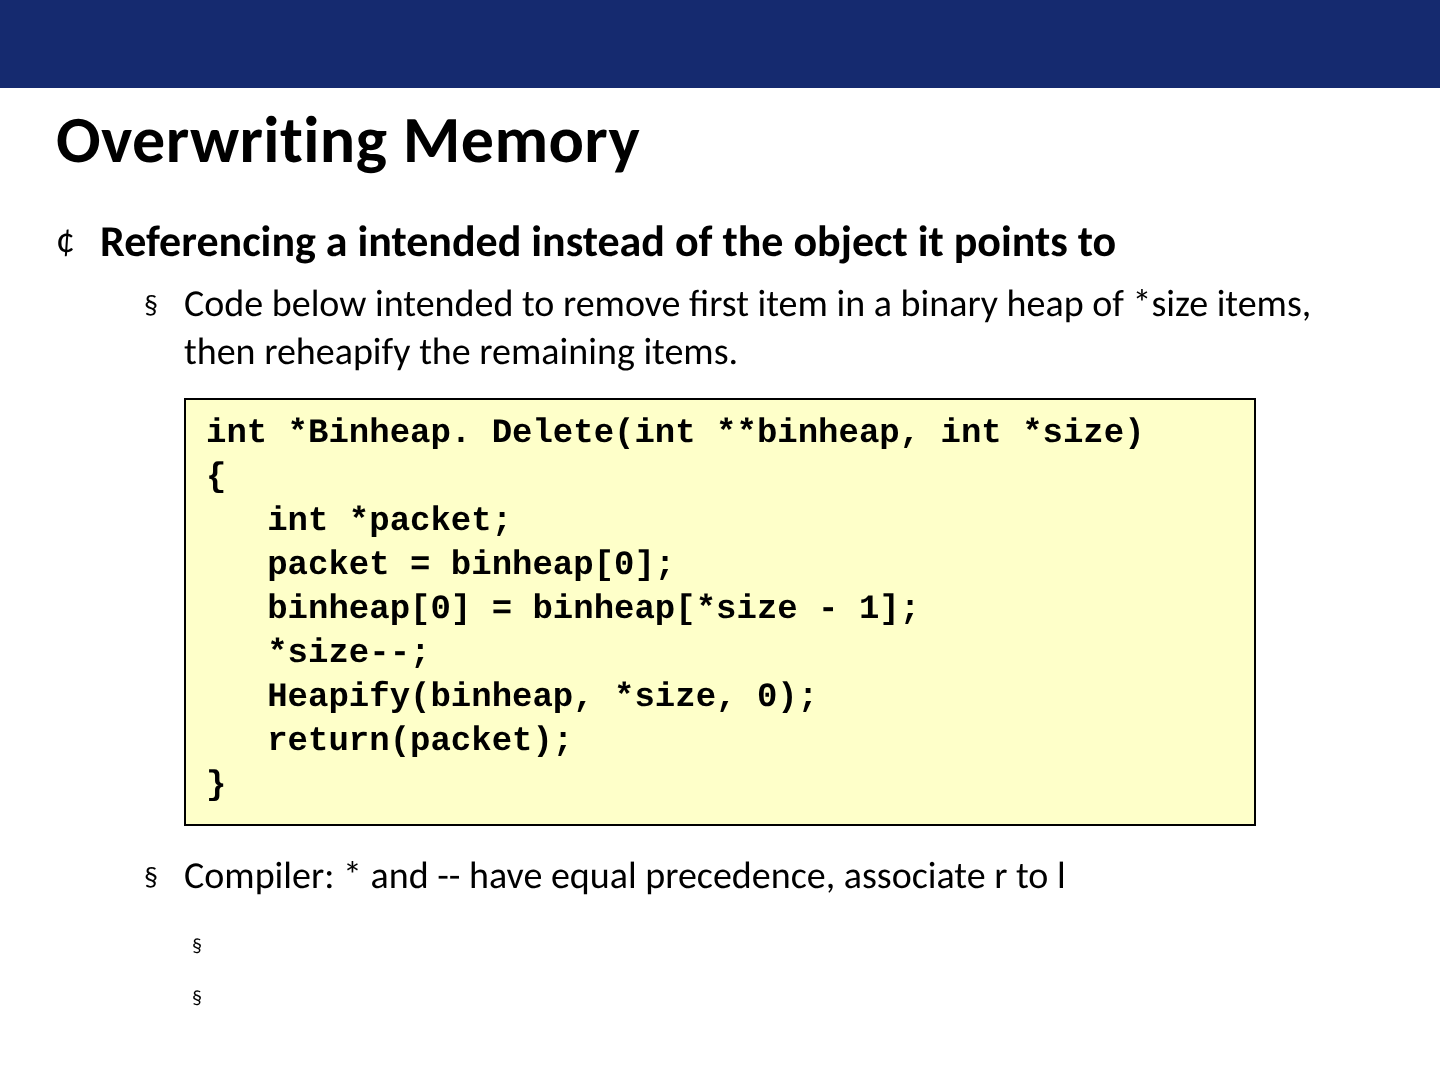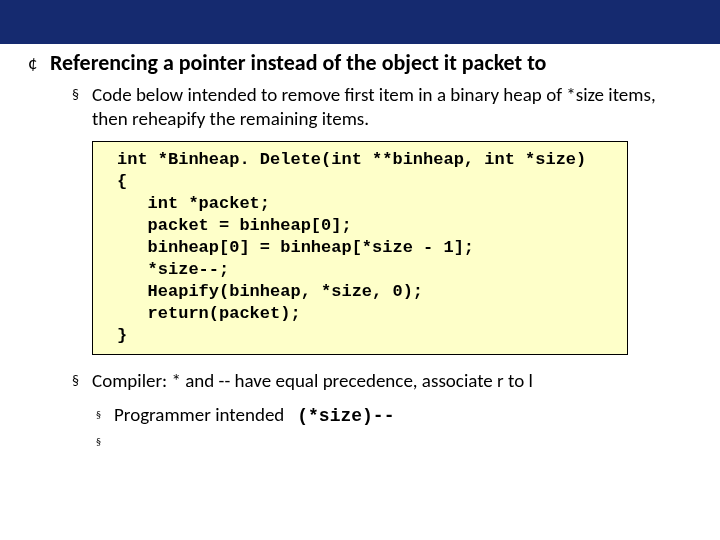--- a/index.html
+++ b/index.html
@@ -76,44 +76,45 @@
     line-height: 24px;
   }
   .b3 .text {
     font-size: 19px;
     line-height: 24px;
   }
   .codebox {
     margin: 4px 64px 14px 64px;
     background: #feffc9;
     border: 1px solid #000;
-    padding: 7px 10px 7px 24px;
+    padding: 7px 10px 7px 10px;
     font-family: "Courier New", Courier, monospace;
     font-size: 17px;
     font-weight: 700;
     line-height: 22px;
     white-space: pre;
   }
   .mono {
     font-family: "Courier New", Courier, monospace;
     font-weight: 700;
     font-size: 18px;
   }
 </style>
 </head>
 <body>
 
 <div class="slide">
   <div class="topbar"></div>
   <div class="content">
 
+    <h1 class="title">Overwriting Memory</h1>
 
     <div class="b1">
       <div class="mark">¢</div>
-      <div class="text">Referencing a pointer instead of the object it packet to</div>
+      <div class="text">Referencing a intended instead of the object it points to</div>
     </div>
 
     <div class="b2">
       <div class="mark">§</div>
       <div class="text">Code below intended to remove first item in a binary heap of *size items, then reheapify the remaining items.</div>
     </div>
 
     <div class="codebox">int *Binheap. Delete(int **binheap, int *size)
 {
    int *packet;
@@ -124,23 +125,20 @@
    return(packet);
 }</div>
 
     <div class="b2">
       <div class="mark">§</div>
       <div class="text">Compiler: * and -- have equal precedence, associate r to l</div>
     </div>
 
     <div class="b3">
       <div class="mark">§</div>
-      <div class="text">
-        <span>Programmer intended</span>&nbsp;&nbsp;&nbsp;<span class="mono">(*size)--</span>
-      </div>
     </div>
 
     <div class="b3">
       <div class="mark">§</div>
     </div>
 
   </div>
 </div>
 
 </body></html>

